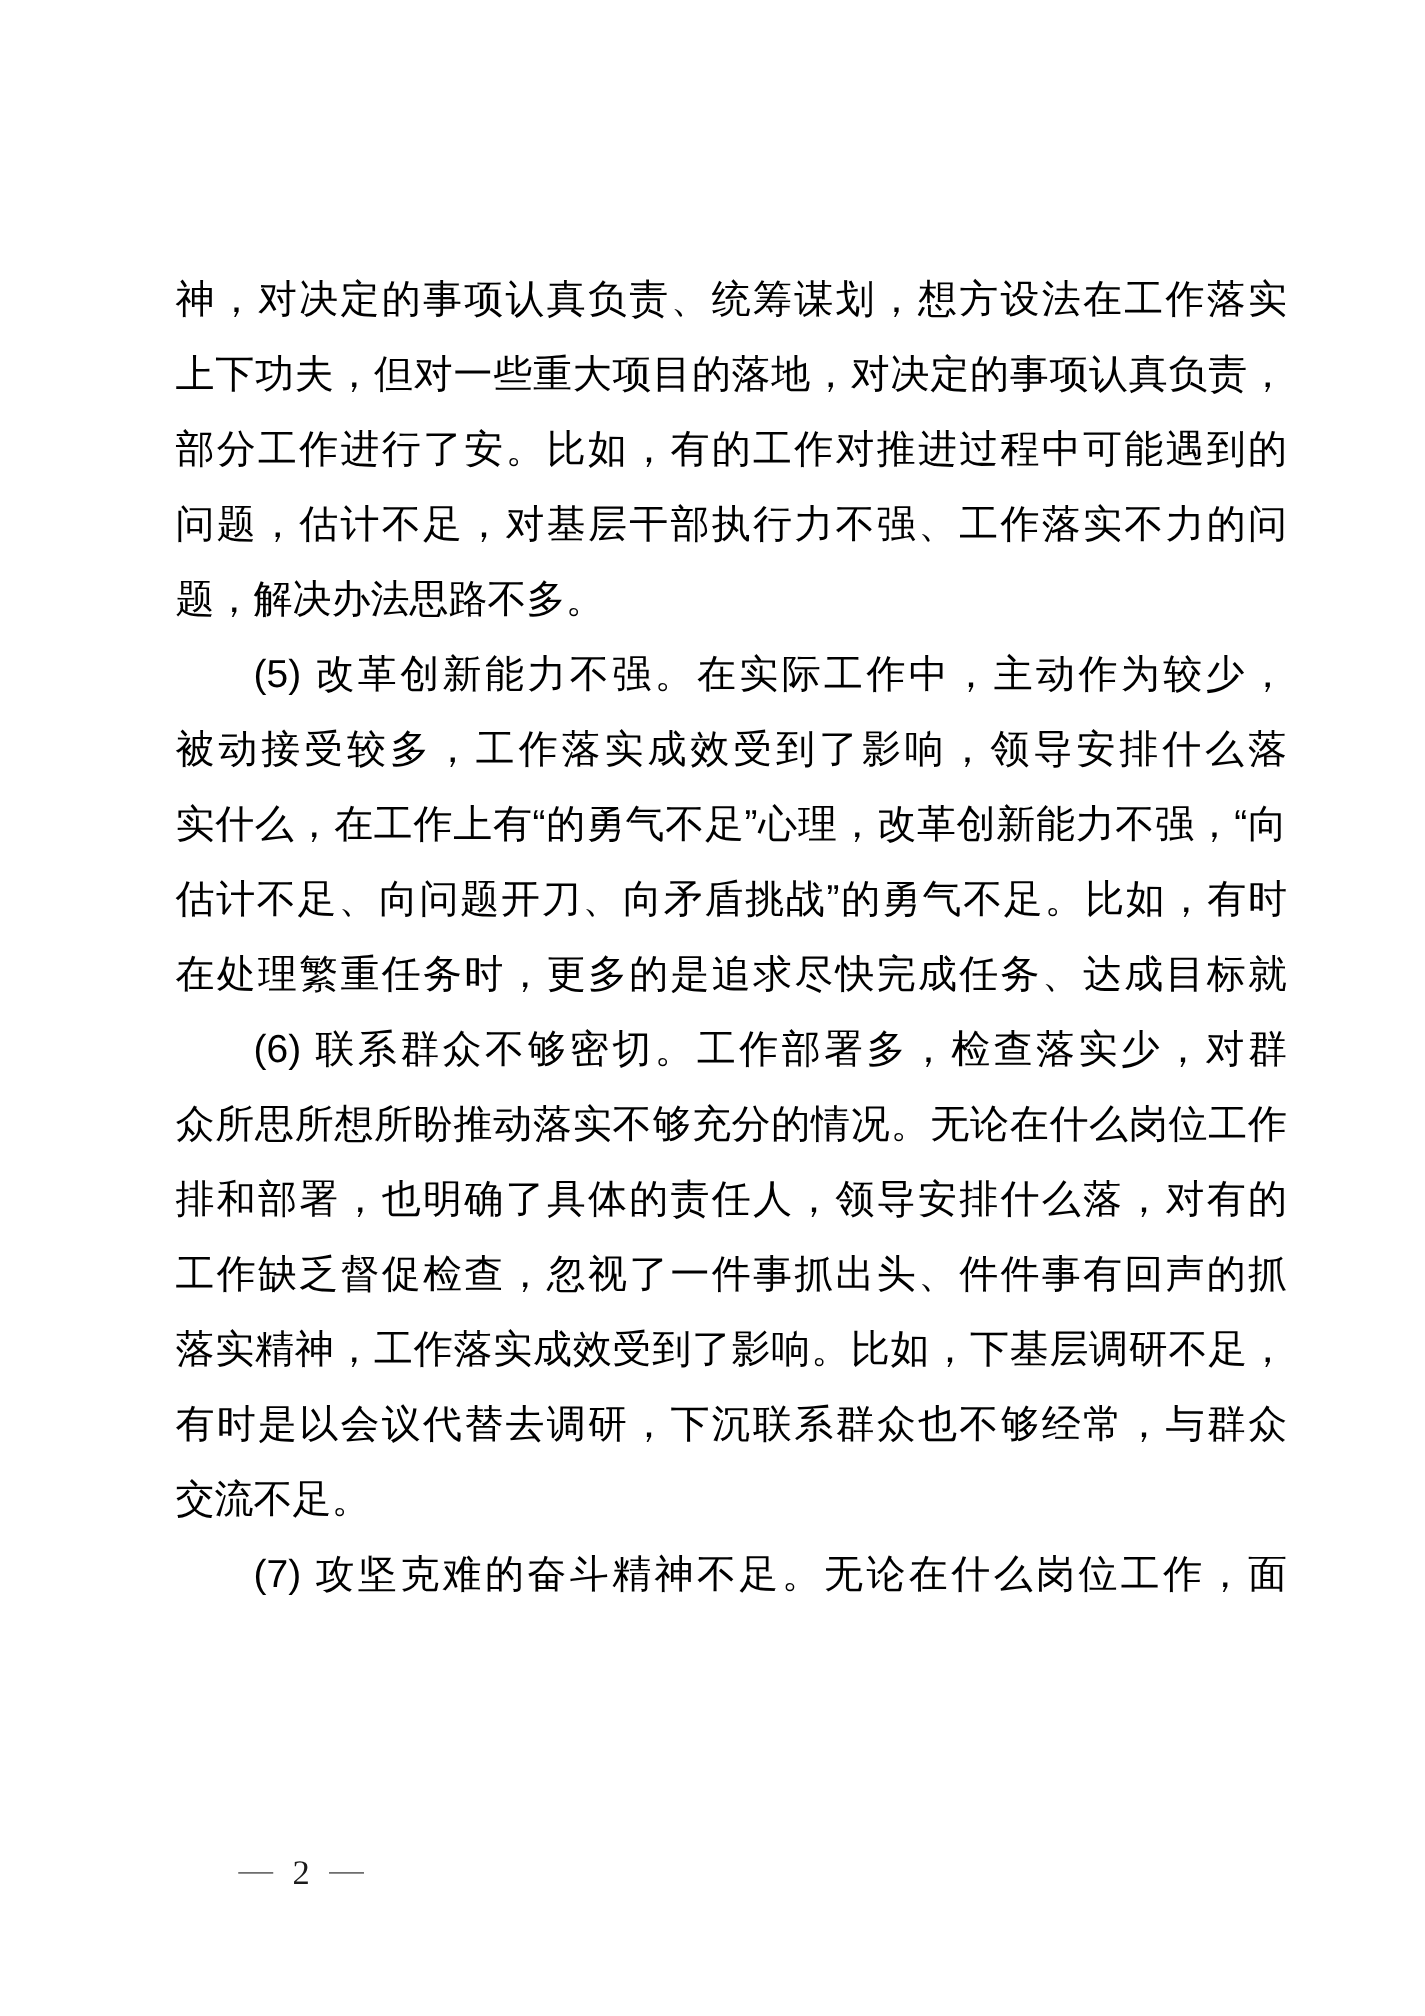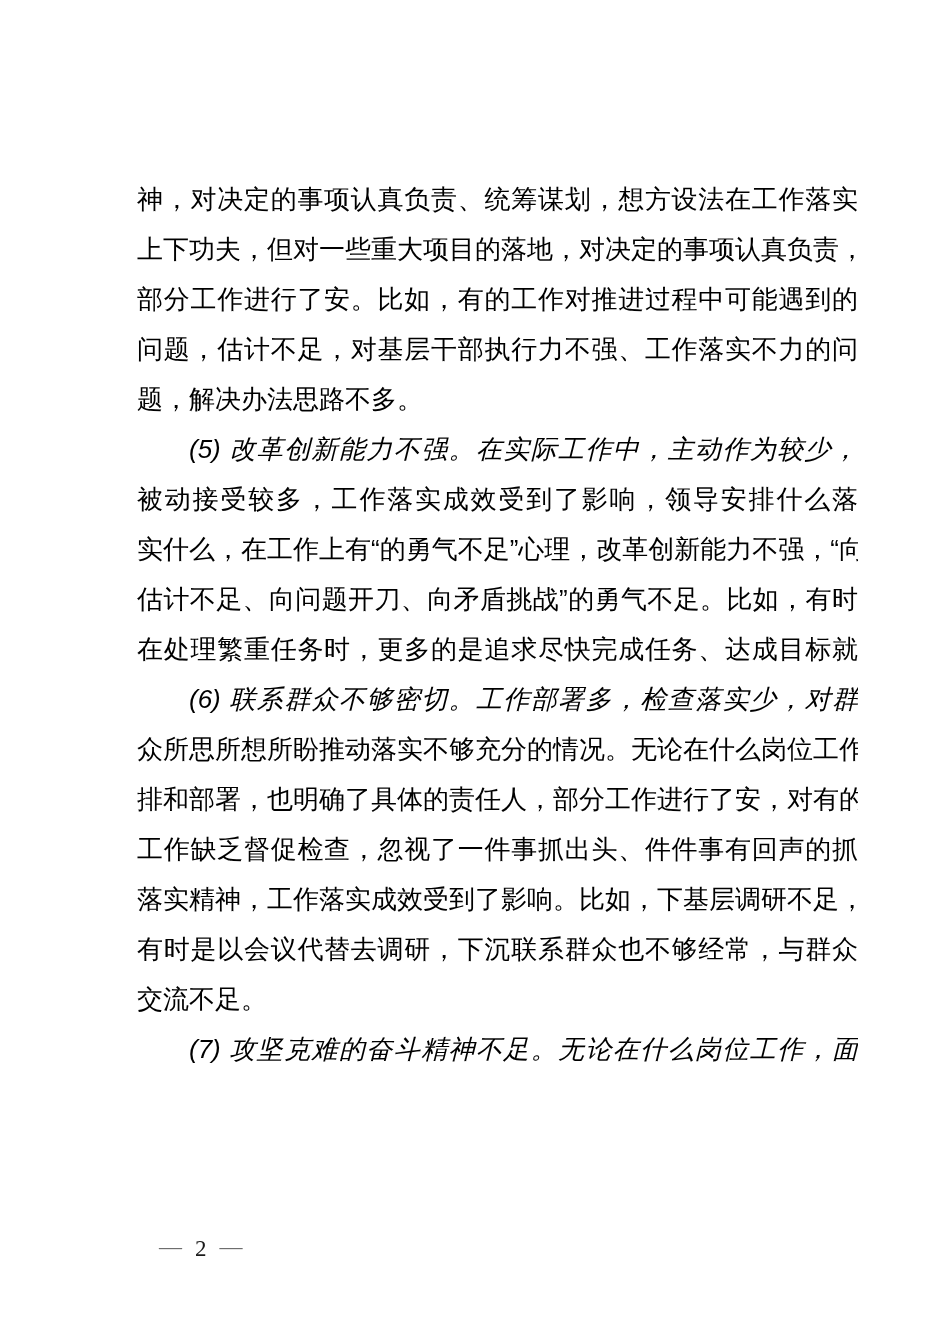--- a/index.html
+++ b/index.html
@@ -24,28 +24,26 @@
   }
   .line {
     height: 50px;
     line-height: 50px;
     font-size: 26px;
     color: #000000;
     text-align: justify;
     text-align-last: justify;
     overflow: hidden;
     white-space: nowrap;
-    margin-left: 20px;
   }
   .line.para-end {
     text-align-last: left;
   }
   .line.indent {
     text-indent: 2em;
-    font-style: italic;
   }
   .footer {
     position: absolute;
     left: 159px;
     top: 1233px;
     height: 30px;
     display: flex;
     align-items: center;
     gap: 13px;
     font-size: 23px;
@@ -75,21 +73,21 @@
     <div class="line para-end">题，解决办法思路不多。</div>
 
     <div class="line indent">(5) 改革创新能力不强。在实际工作中，主动作为较少，</div>
     <div class="line">被动接受较多，工作落实成效受到了影响，领导安排什么落</div>
     <div class="line">实什么，在工作上有“的勇气不足”心理，改革创新能力不强，“向</div>
     <div class="line">估计不足、向问题开刀、向矛盾挑战”的勇气不足。比如，有时</div>
     <div class="line">在处理繁重任务时，更多的是追求尽快完成任务、达成目标就</div>
 
     <div class="line indent">(6) 联系群众不够密切。工作部署多，检查落实少，对群</div>
     <div class="line">众所思所想所盼推动落实不够充分的情况。无论在什么岗位工作</div>
-    <div class="line">排和部署，也明确了具体的责任人，部分工作进行了安，对有的</div>
+    <div class="line">排和部署，也明确了具体的责任人，领导安排什么落，对有的</div>
     <div class="line">工作缺乏督促检查，忽视了一件事抓出头、件件事有回声的抓</div>
     <div class="line">落实精神，工作落实成效受到了影响。比如，下基层调研不足，</div>
     <div class="line">有时是以会议代替去调研，下沉联系群众也不够经常，与群众</div>
     <div class="line para-end">交流不足。</div>
 
     <div class="line indent">(7) 攻坚克难的奋斗精神不足。无论在什么岗位工作，面</div>
   </div>
 
   <div class="footer">
     <span class="dash">—</span>

